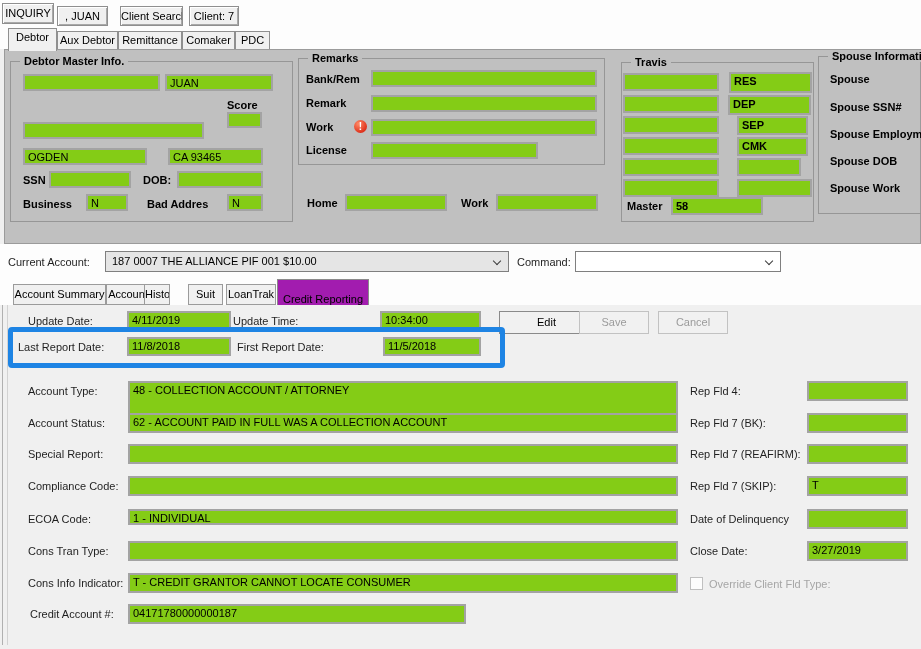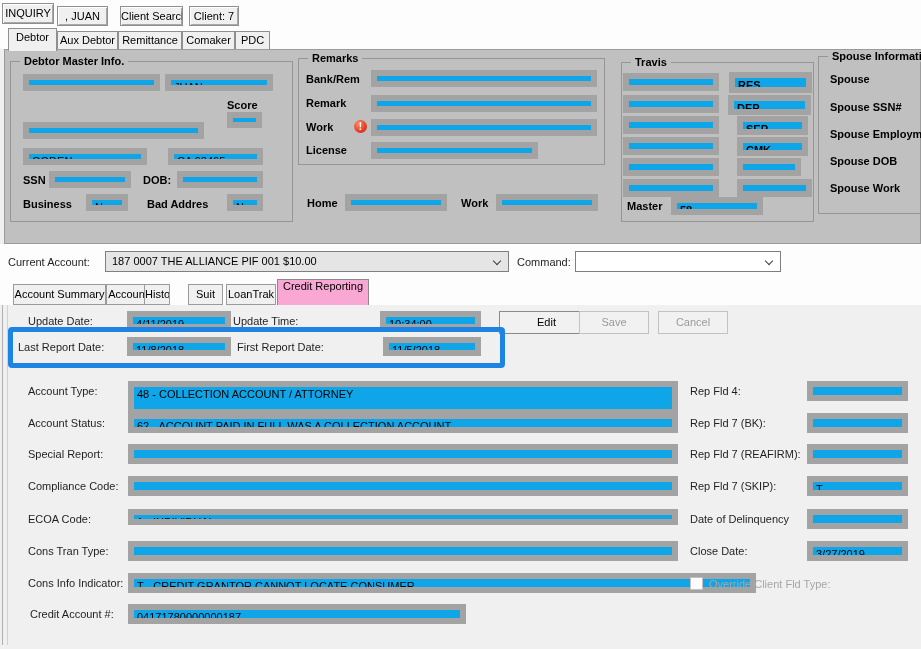--- a/index.html
+++ b/index.html
@@ -12,31 +12,31 @@
         text-align:center;line-height:18px;cursor:default;white-space:nowrap;overflow:hidden}
   .dtab{position:absolute;background:#f0f0f0;border:1px solid #8f8f8f;border-bottom:none;
         text-align:center;padding-top:2px;white-space:nowrap;overflow:hidden}
   .dtab.active{z-index:3}
   .panel{position:absolute;background:#c0c0c0;border:1px solid #9b9b9b}
   .grp{position:absolute;border:1px solid #969696}
   .grp-title{position:absolute;top:-7px;left:9px;background:#c0c0c0;padding:0 4px;
         font-weight:bold;white-space:nowrap}
   .lbl{position:absolute;white-space:nowrap;color:#1f1f1f}
   .blbl{position:absolute;white-space:nowrap;font-weight:bold;color:#000}
-  .box{position:absolute;background:#0ea5e9;border:6px solid #a3a3a3;padding:1px 3px;
+  .box{position:absolute;background:#84cc16;border:2px solid #a3a3a3;padding:1px 3px;
         white-space:nowrap;overflow:hidden}
   .box.b{font-weight:bold}
   .combo{position:absolute;border:1px solid #7f7f7f;background:#e5e5e5;
         padding:3px 20px 2px 6px;white-space:nowrap;overflow:hidden}
   .combo.white{background:#fff}
   .chev{position:absolute;right:8px;top:6px;width:6px;height:6px;
         border-right:1px solid #3c3c3c;border-bottom:1px solid #3c3c3c;transform:rotate(45deg)}
   .atab{position:absolute;background:#f0f0f0;border:1px solid #9b9b9b;text-align:center;
         padding-top:3px;white-space:nowrap;overflow:hidden}
-  .atab.active{background:#f9a8d4;border-color:#8a8a8a;border-bottom:none;z-index:2;padding-top:0}
+  .atab.active{background:#a21caf;border-color:#8a8a8a;border-bottom:none;z-index:2;padding-top:13px}
   .wbtn{position:absolute;background:#f1f1f1;border:1px solid #8a8a8a;text-align:center;padding-top:4px}
   .wbtn.disabled{border-color:#c2c2c2;color:#9b9b9b}
   .alert{position:absolute;width:13px;height:13px;border-radius:50%;
         background:radial-gradient(circle at 35% 30%,#ff8a66,#dd2c17 75%);
         color:#fff;font-weight:bold;font-size:10px;line-height:13px;text-align:center}
   .hl{position:absolute;border:5px solid #1e84e4;border-radius:4px}
   .cb{position:absolute;width:13px;height:13px;background:#fdfdfd;border:1px solid #c0c0c0}
   .vline{position:absolute;width:1px}
   .dim{color:#a6a6a6}
 </style>
@@ -166,21 +166,21 @@
   <div class="box" style="left:128px;top:413px;width:550px;height:20px">62 - ACCOUNT PAID IN FULL WAS A COLLECTION ACCOUNT</div>
   <div class="lbl" style="left:28px;top:448px">Special Report:</div>
   <div class="box" style="left:128px;top:444px;width:550px;height:20px"></div>
   <div class="lbl" style="left:28px;top:480px">Compliance Code:</div>
   <div class="box" style="left:128px;top:476px;width:550px;height:20px"></div>
   <div class="lbl" style="left:28px;top:513px">ECOA Code:</div>
   <div class="box" style="left:128px;top:509px;width:550px;height:16px">1 - INDIVIDUAL</div>
   <div class="lbl" style="left:28px;top:545px">Cons Tran Type:</div>
   <div class="box" style="left:128px;top:541px;width:550px;height:20px"></div>
   <div class="lbl" style="left:28px;top:577px">Cons Info Indicator:</div>
-  <div class="box" style="left:128px;top:573px;width:628px;height:20px">T - CREDIT GRANTOR CANNOT LOCATE CONSUMER</div>
+  <div class="box" style="left:128px;top:573px;width:550px;height:20px">T - CREDIT GRANTOR CANNOT LOCATE CONSUMER</div>
   <div class="lbl" style="left:30px;top:608px">Credit Account #:</div>
   <div class="box" style="left:128px;top:604px;width:338px;height:20px">04171780000000187</div>
 
   <div class="lbl" style="left:690px;top:385px">Rep Fld 4:</div>
   <div class="box" style="left:807px;top:381px;width:101px;height:20px"></div>
   <div class="lbl" style="left:690px;top:417px">Rep Fld 7 (BK):</div>
   <div class="box" style="left:807px;top:413px;width:101px;height:20px"></div>
   <div class="lbl" style="left:690px;top:448px">Rep Fld 7 (REAFIRM):</div>
   <div class="box" style="left:807px;top:444px;width:101px;height:20px"></div>
   <div class="lbl" style="left:690px;top:480px">Rep Fld 7 (SKIP):</div>

